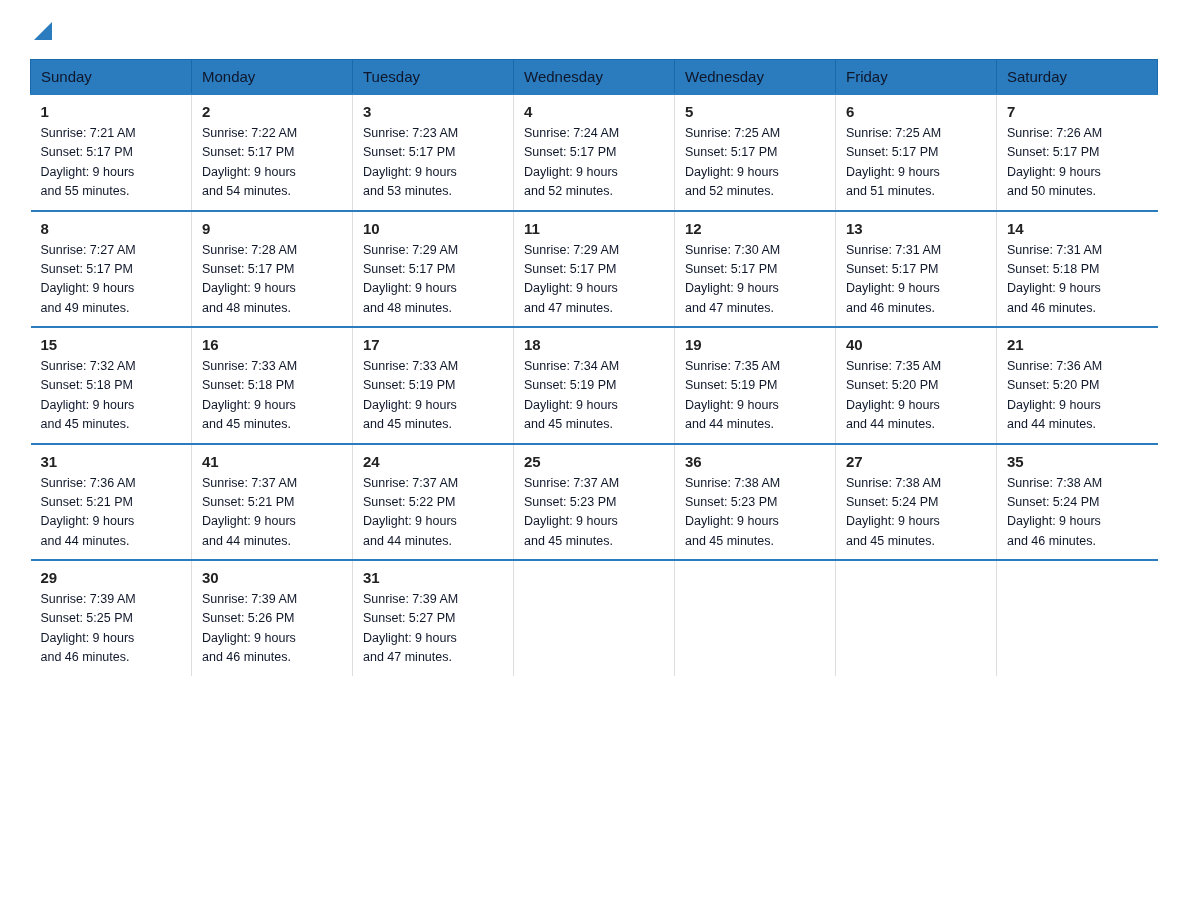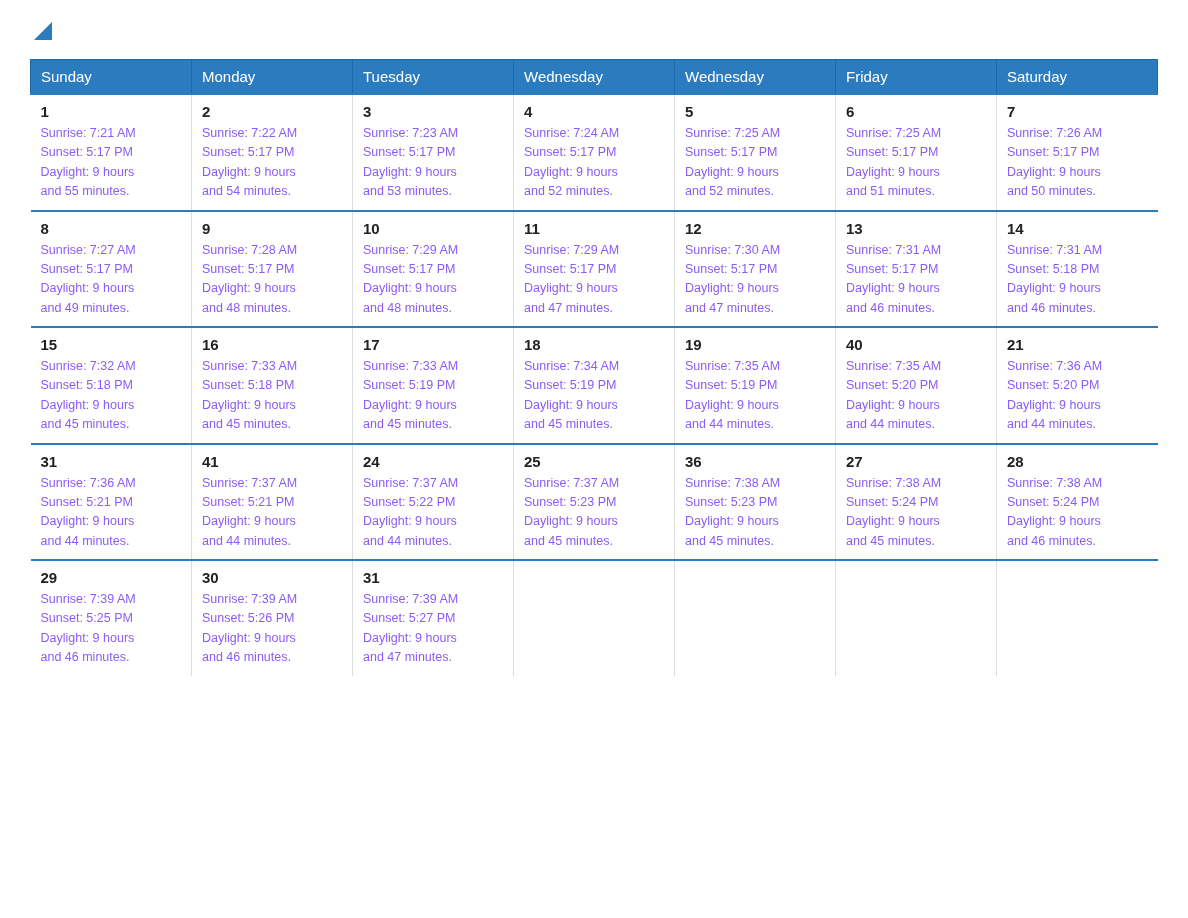--- a/index.html
+++ b/index.html
@@ -47,21 +47,21 @@
     }
     table {
       width: 100%;
       border-collapse: collapse;
       table-layout: fixed;
     }
     thead tr {
       background-color: #2b7bbf;
     }
     thead th {
-      color: #ffffff;
+      color: #0f172a;
       font-size: 15px;
       font-weight: normal;
       padding: 8px 10px;
       text-align: left;
       border: 1px solid #1a6aab;
     }
     tbody tr {
       border-top: 2px solid #2b7bbf;
     }
     tbody td {
@@ -77,21 +77,21 @@
     }
     .day-num {
       font-size: 15px;
       font-weight: bold;
       display: block;
       margin-bottom: 4px;
     }
     .day-info {
       font-size: 12.5px;
       line-height: 1.55;
-      color: #8b5cf6;
+      color: #0f172a;
     }
     .empty-cell {
       background: #fff;
     }
   </style>
 </head>
 <body>
 
 <div class="header">
   <div class="logo">
@@ -183,21 +183,21 @@
         <td><span class="day-num">41</span>
 <span class="day-info">Sunrise: 7:37 AM<br>Sunset: 5:21 PM<br>Daylight: 9 hours<br>and 44 minutes.</span></td>
         <td><span class="day-num">24</span>
 <span class="day-info">Sunrise: 7:37 AM<br>Sunset: 5:22 PM<br>Daylight: 9 hours<br>and 44 minutes.</span></td>
         <td><span class="day-num">25</span>
 <span class="day-info">Sunrise: 7:37 AM<br>Sunset: 5:23 PM<br>Daylight: 9 hours<br>and 45 minutes.</span></td>
         <td><span class="day-num">36</span>
 <span class="day-info">Sunrise: 7:38 AM<br>Sunset: 5:23 PM<br>Daylight: 9 hours<br>and 45 minutes.</span></td>
         <td><span class="day-num">27</span>
 <span class="day-info">Sunrise: 7:38 AM<br>Sunset: 5:24 PM<br>Daylight: 9 hours<br>and 45 minutes.</span></td>
-        <td><span class="day-num">28</span>
+        <td><span class="day-num">35</span>
 <span class="day-info">Sunrise: 7:38 AM<br>Sunset: 5:24 PM<br>Daylight: 9 hours<br>and 46 minutes.</span></td>
       </tr>
       <tr>
         <td><span class="day-num">29</span>
 <span class="day-info">Sunrise: 7:39 AM<br>Sunset: 5:25 PM<br>Daylight: 9 hours<br>and 46 minutes.</span></td>
         <td><span class="day-num">30</span>
 <span class="day-info">Sunrise: 7:39 AM<br>Sunset: 5:26 PM<br>Daylight: 9 hours<br>and 46 minutes.</span></td>
         <td><span class="day-num">31</span>
 <span class="day-info">Sunrise: 7:39 AM<br>Sunset: 5:27 PM<br>Daylight: 9 hours<br>and 47 minutes.</span></td>
         <td class="empty-cell"></td>

